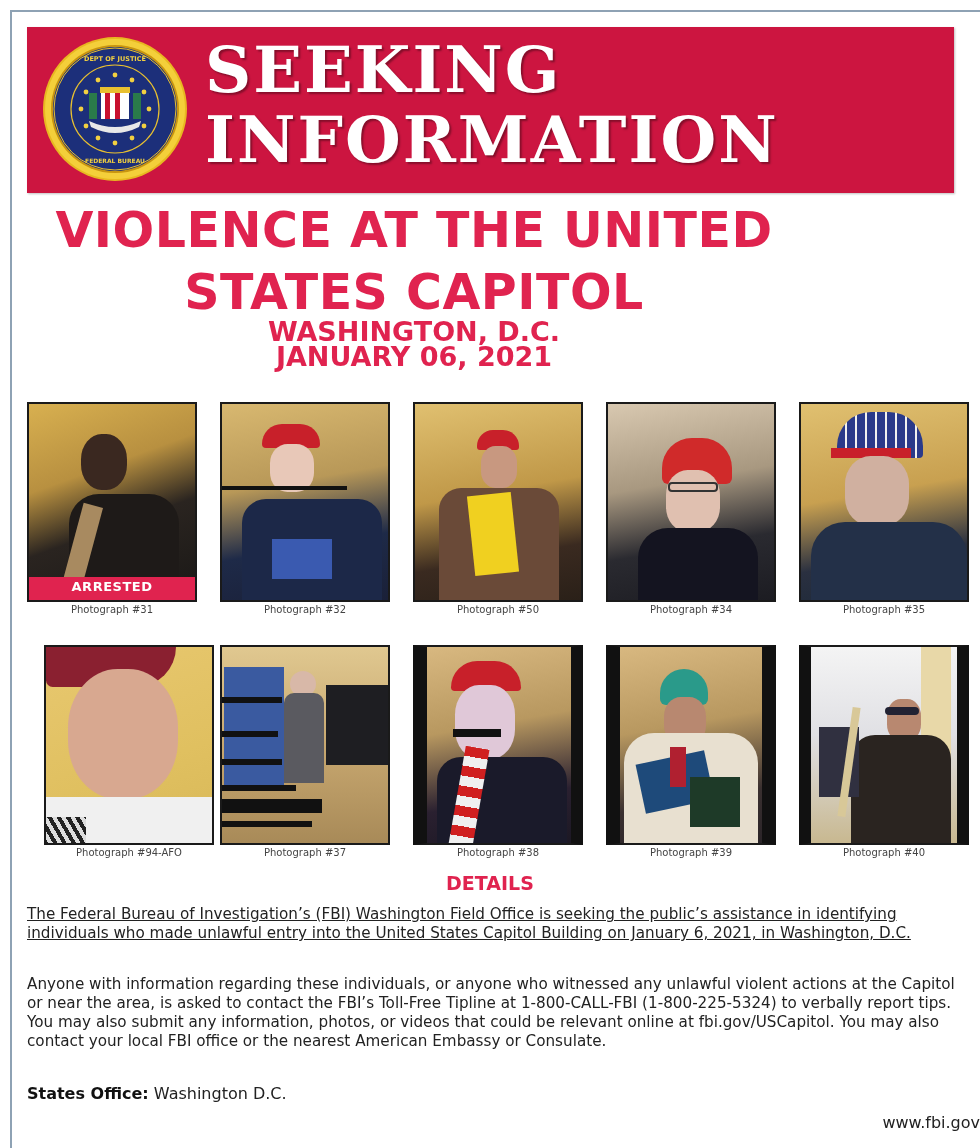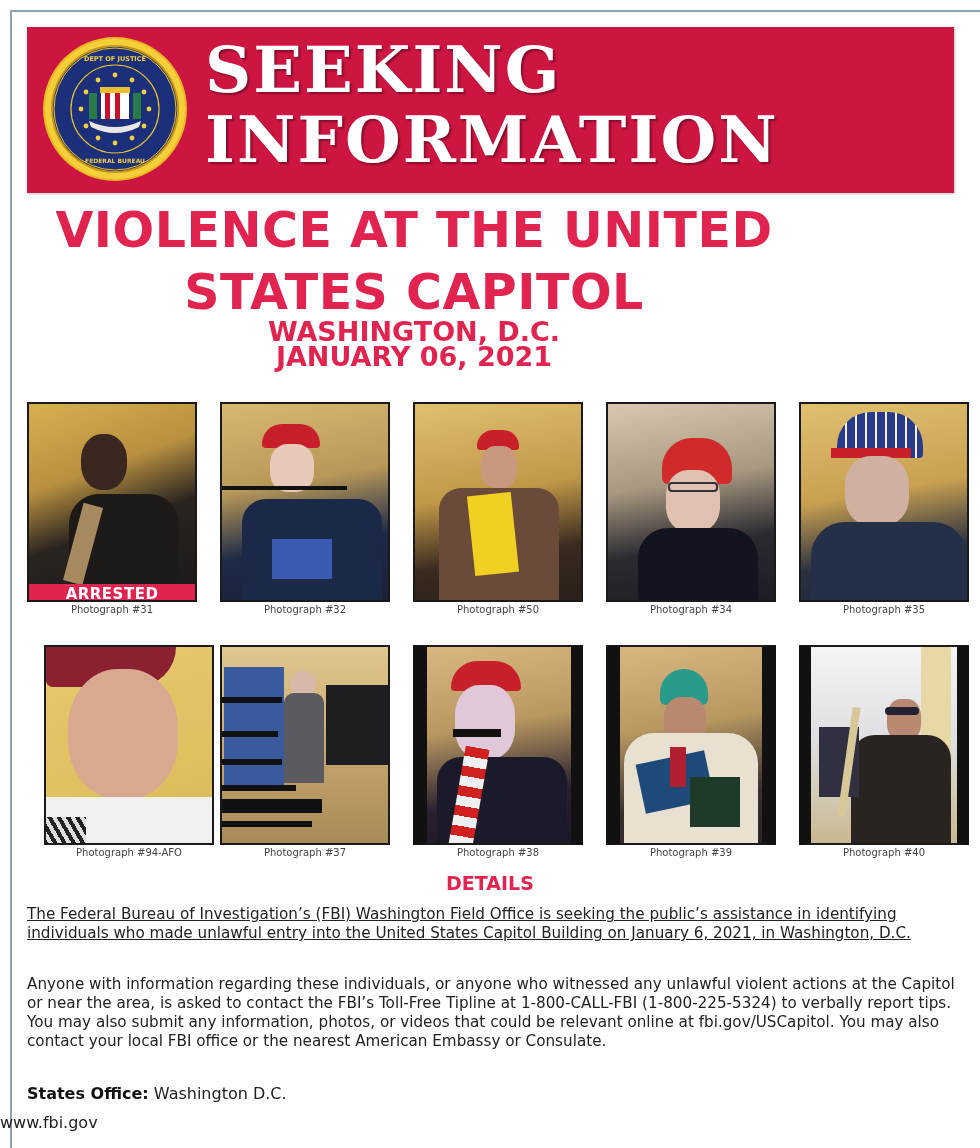--- a/index.html
+++ b/index.html
@@ -8,29 +8,29 @@
   .banner { position: absolute; left: 27px; top: 27px; width: 927px; height: 166px; background: #cc1540; box-shadow: 1px 1px 2px rgba(0,0,0,0.25); }
   .seal { position: absolute; left: 14px; top: 8px; width: 148px; height: 148px; }
   .banner-title { position: absolute; left: 178px; top: 8px; color: #ffffff; font-family: "DejaVu Serif", serif; font-weight: bold; font-size: 64px; line-height: 70px; letter-spacing: 2px; text-shadow: 2px 2px 2px rgba(0,0,0,0.35); }
   .headline { position: absolute; left: 0; width: 828px; text-align: center; color: #e0234f; font-family: "DejaVu Sans", sans-serif; font-weight: bold; }
   .h1 { top: 200px; font-size: 49px; line-height: 62px; letter-spacing: 0.5px; }
   .h2 { top: 319px; font-size: 27px; line-height: 25px; }
   .grid { position: absolute; left: 27px; top: 402px; width: 941px; }
   .photo-cell { position: absolute; width: 170px; }
   .photo { position: relative; width: 170px; height: 200px; border: 2px solid #1a1a1a; box-sizing: border-box; overflow: hidden; }
   .caption { text-align: center; font-size: 10px; color: #444; margin-top: 2px; font-family: "DejaVu Sans", sans-serif; }
-  .arrested { position: absolute; left: 0; bottom: 0; width: 100%; height: 16px; background: #e0234f; color: #fff; text-align: center; font-weight: bold; font-size: 15px; line-height: 20px; letter-spacing: 0.5px; }
+  .arrested { position: absolute; left: 0; bottom: 0; width: 100%; height: 23px; background: #e0234f; color: #fff; text-align: center; font-weight: bold; font-size: 13px; line-height: 20px; letter-spacing: 0.5px; }
   .bar { position: absolute; background: #111; }
   .details-title { position: absolute; left: 0; width: 980px; top: 872px; text-align: center; color: #e0234f; font-weight: bold; font-size: 19px; }
   .para { position: absolute; left: 27px; width: 930px; font-size: 15.2px; line-height: 19px; color: #222; }
   .p1 { top: 905px; text-decoration: underline; }
   .p2 { top: 975px; }
   .field { position: absolute; left: 27px; top: 1084px; font-size: 16px; color: #222; }
   .field b { color: #111; }
-  .footer { position: absolute; left: 0; width: 980px; top: 1113px; text-align: left; font-size: 16px; color: #222; }
+  .footer { position: absolute; left: 0; width: 980px; top: 1113px; text-align: right; font-size: 16px; color: #222; }
 </style>
 </head>
 <body>
 
 <div class="frame"></div>
 
 <div class="banner">
   <svg class="seal" viewBox="0 0 148 148">
     <g transform="translate(74,74)">
       <circle r="72" fill="#e8b820"></circle>

